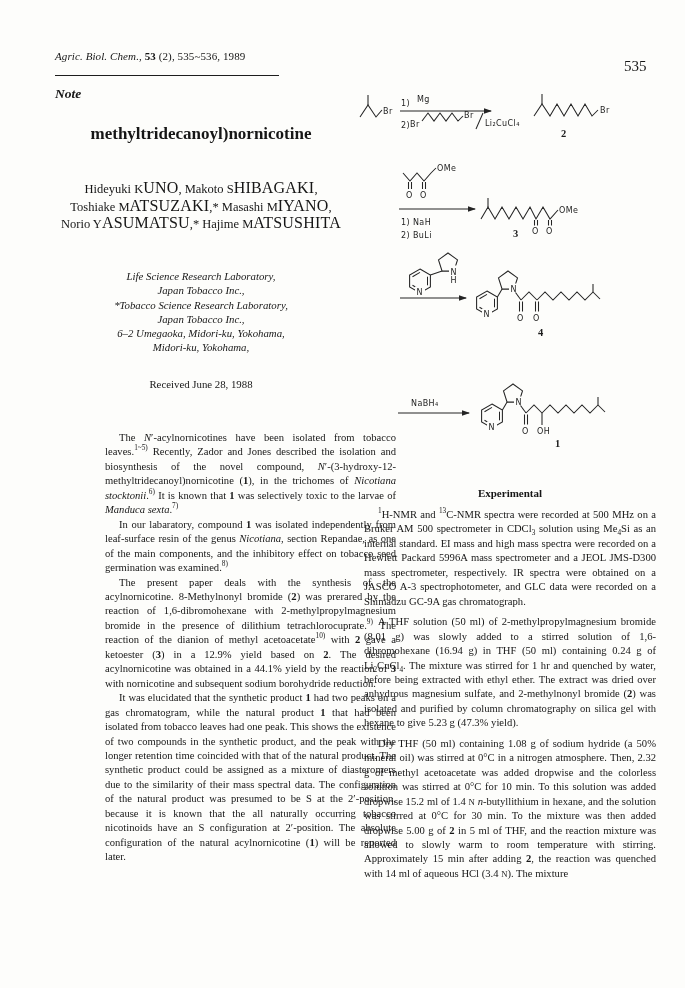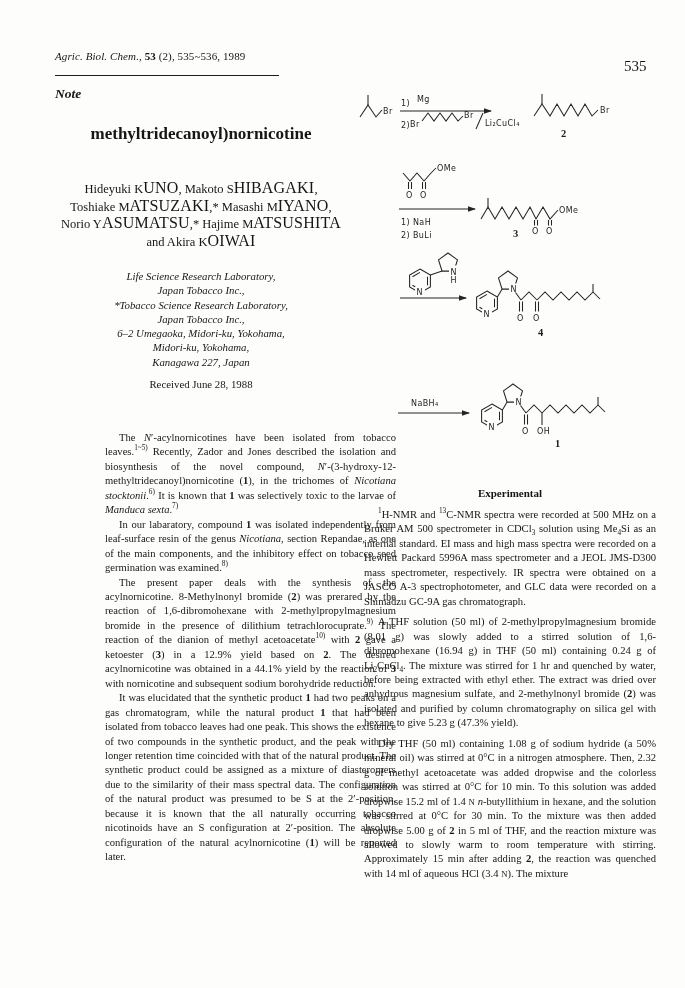--- a/index.html
+++ b/index.html
@@ -53,31 +53,29 @@
   <div class="note">Note</div>
 
   <div class="title">
     <div>methyltridecanoyl)nornicotine</div>
   </div>
 
   <div class="authors">
     <div>Hideyuki K<span class="sc">UNO</span>, Makoto S<span class="sc">HIBAGAKI</span>,</div>
     <div>Toshiake M<span class="sc">ATSUZAKI</span>,* Masashi M<span class="sc">IYANO</span>,</div>
     <div>Norio Y<span class="sc">ASUMATSU</span>,* Hajime M<span class="sc">ATSUSHITA</span></div>
-    <div>and Akira K<span class="sc">OIWAI</span></div>
   </div>
 
   <div class="affil">
     <div>Life Science Research Laboratory,</div>
     <div>Japan Tobacco Inc.,</div>
     <div>*Tobacco Science Research Laboratory,</div>
     <div>Japan Tobacco Inc.,</div>
     <div>6–2 Umegaoka, Midori-ku, Yokohama,</div>
     <div>Midori-ku, Yokohama,</div>
-    <div>Kanagawa 227, Japan</div>
   </div>
 
   <div class="received">Received June 28, 1988</div>
 
   <div class="col-left">
     <p>The <i>N</i>′-acylnornicotines have been isolated from tobacco leaves.<sup>1~5)</sup> Recently, Zador and Jones described the isolation and biosynthesis of the novel compound, <i>N</i>′-(3-hydroxy-12-methyltridecanoyl)nornicotine (<b>1</b>), in the trichomes of <i>Nicotiana stocktonii</i>.<sup>6)</sup> It is known that <b>1</b> was selectively toxic to the larvae of <i>Manduca sexta</i>.<sup>7)</sup></p>
     <p>In our labaratory, compound <b>1</b> was isolated independently from leaf-surface resin of the genus <i>Nicotiana</i>, section Repandae, as one of the main components, and the inhibitory effect on tobacco seed germination was examined.<sup>8)</sup></p>
     <p>The present paper deals with the synthesis of the acylnornicotine. 8-Methylnonyl bromide (<b>2</b>) was prerared by the reaction of 1,6-dibromohexane with 2-methylpropylmagnesium bromide in the presence of dilithium tetrachlorocuprate.<sup>9)</sup> The reaction of the dianion of methyl acetoacetate<sup>10)</sup> with <b>2</b> gave a ketoester (<b>3</b>) in a 12.9% yield based on <b>2</b>. The desired acylnornicotine was obtained in a 44.1% yield by the reaction of <b>3</b> with nornicotine and subsequent sodium borohydride reduction.</p>
     <p>It was elucidated that the synthetic product <b>1</b> had two peaks on a gas chromatogram, while the natural product <b>1</b> that had been isolated from tobacco leaves had one peak. This shows the existence of two compounds in the synthetic product, and the peak with the longer retention time coincided with that of the natural product. The synthetic product could be assigned as a mixture of diasteromers due to the similarity of their mass spectral data. The configuration of the natural product was presumed to be S at the 2′-position, because it is known that the all naturally occurring tobacco nicotinoids have an S configuration at 2′-position. The absolute configuration of the natural acylnornicotine (<b>1</b>) will be reported later.</p>
   </div>

